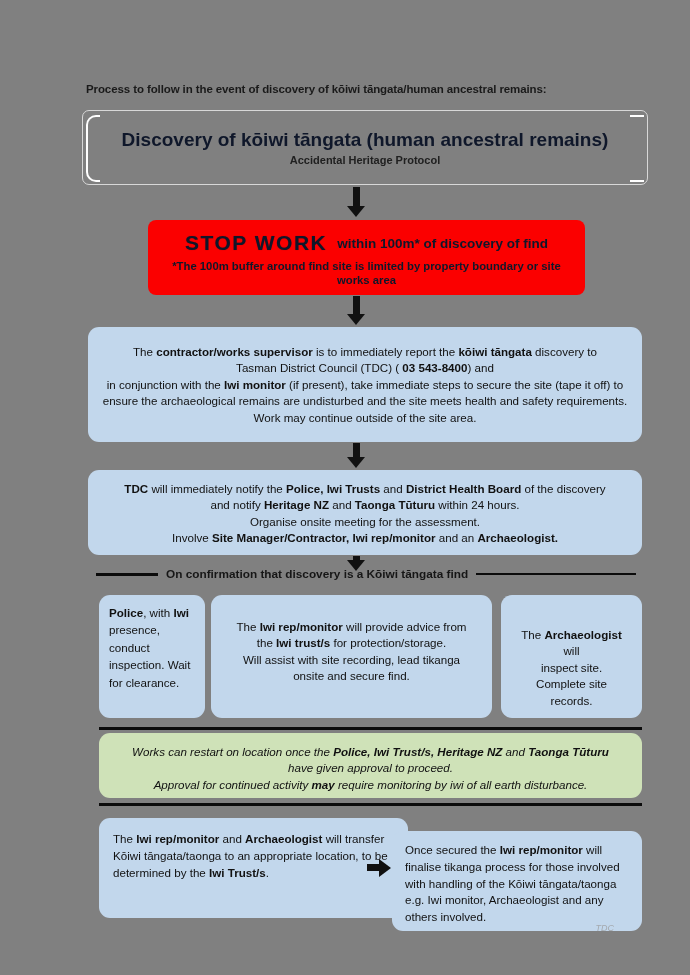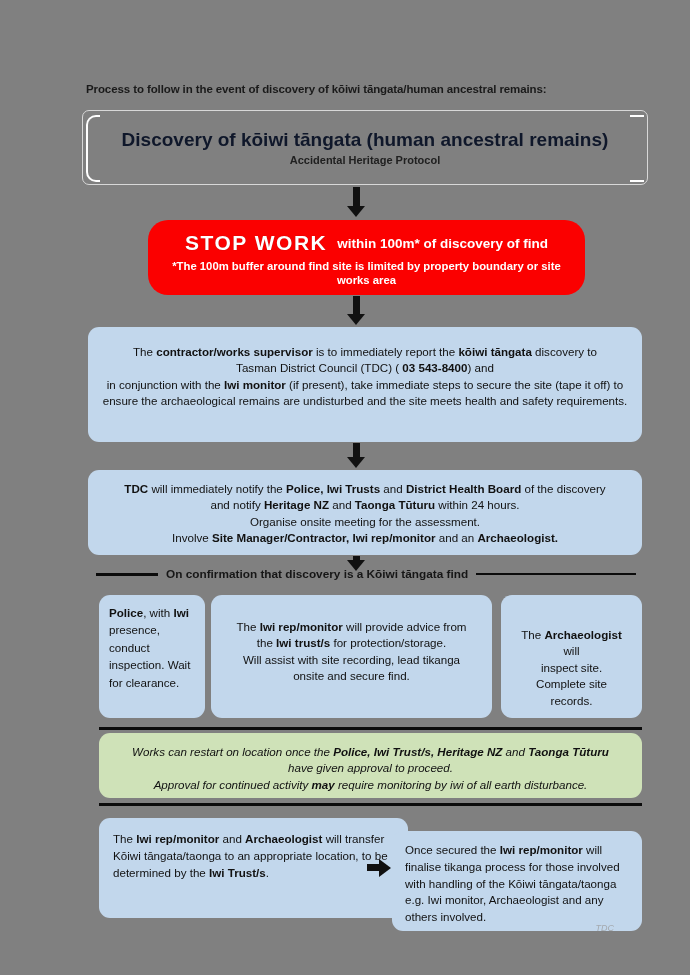--- a/index.html
+++ b/index.html
@@ -108,22 +108,22 @@
     background: #c2d7ec;
     color: #111111;
   }
   .box-green {
     background: #cfe2b8;
     color: #111111;
     font-style: italic;
   }
   .box-red {
     background: #fb0000;
-    color: #ffffff;
-    border-radius: 20px;
+    color: #0f172a;
+    border-radius: 8px;
   }
   .box-inner {
     padding: 10px 14px;
     font-size: 11.6px;
     line-height: 1.42;
     text-align: center;
   }
   .box-inner.left {
     text-align: left;
   }
@@ -229,20 +229,21 @@
     <div class="arrow-stem" style="left:353px; top:296px; width:7px; height:22px;"></div>
     <div class="arrow-head-down" style="left:347px; top:314px;"></div>
   </div>
 
   <div class="box box-blue" style="left:88px; top:327px; width:554px; height:115px;">
     <div class="box-inner" style="padding-top:17px;">
       <div><span>The </span><b>contractor/works supervisor</b><span> is to immediately report the </span><b>kōiwi tāngata</b><span> discovery to</span></div>
       <div><span>Tasman District Council (TDC) ( </span><b>03 543-8400</b><span>) and</span></div>
       <div><span>in conjunction with the </span><b>Iwi monitor</b><span> (if present), take immediate steps to secure the site (tape it off) to</span></div>
       <div>ensure the archaeological remains are undisturbed and the site meets health and safety requirements.</div>
+      <div>Work may continue outside of the site area.</div>
     </div>
   </div>
 
   <div>
     <div class="arrow-stem" style="left:353px; top:443px; width:7px; height:18px;"></div>
     <div class="arrow-head-down" style="left:347px; top:457px;"></div>
   </div>
 
   <div class="box box-blue" style="left:88px; top:470px; width:554px; height:85px;">
     <div class="box-inner" style="padding-top:11px;">

